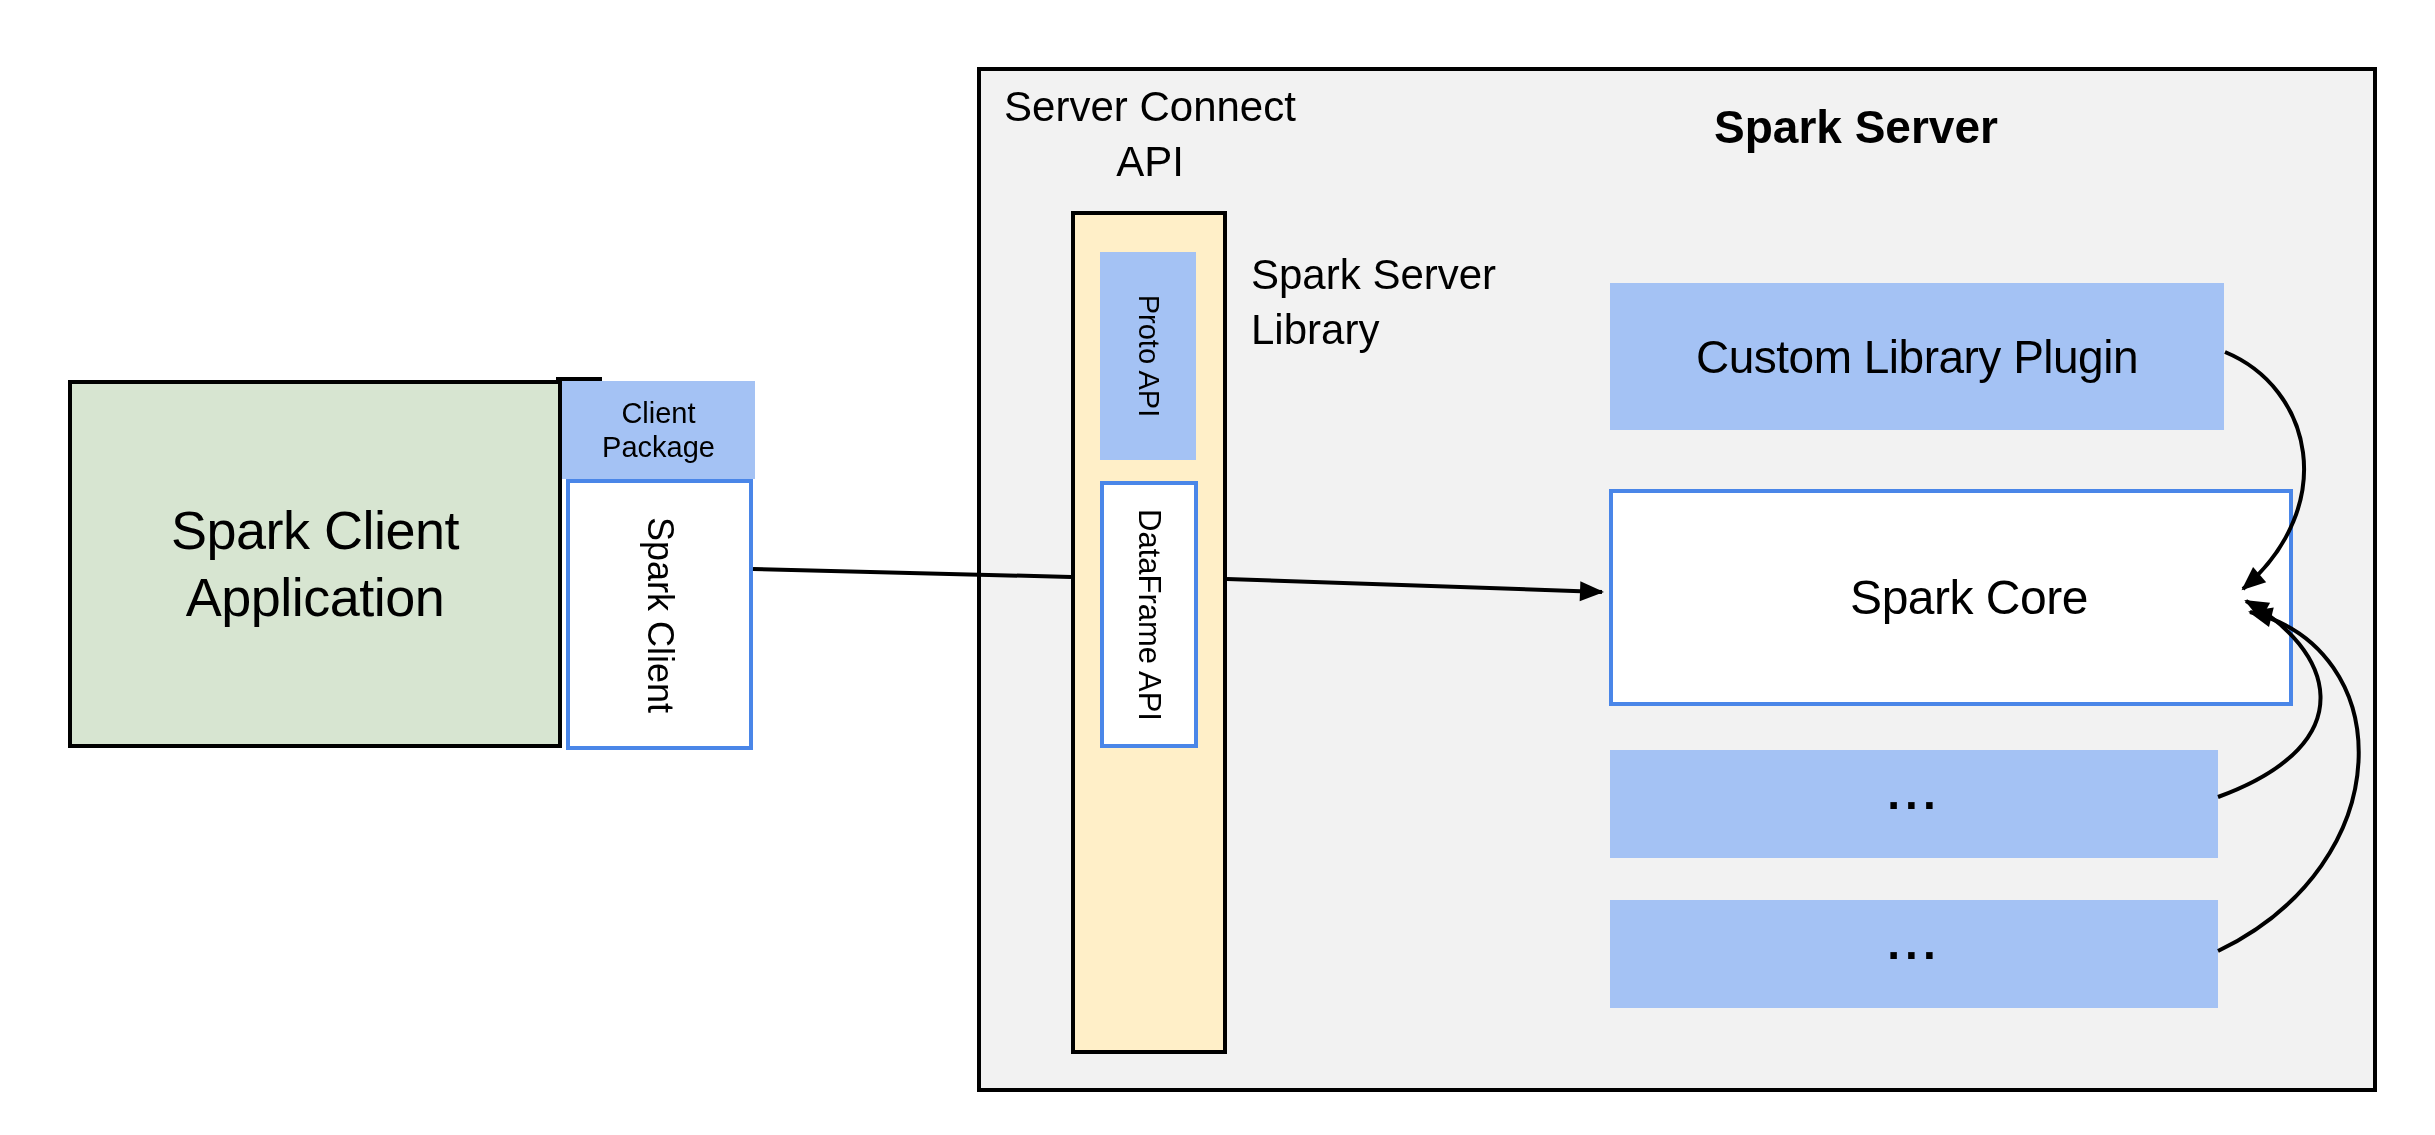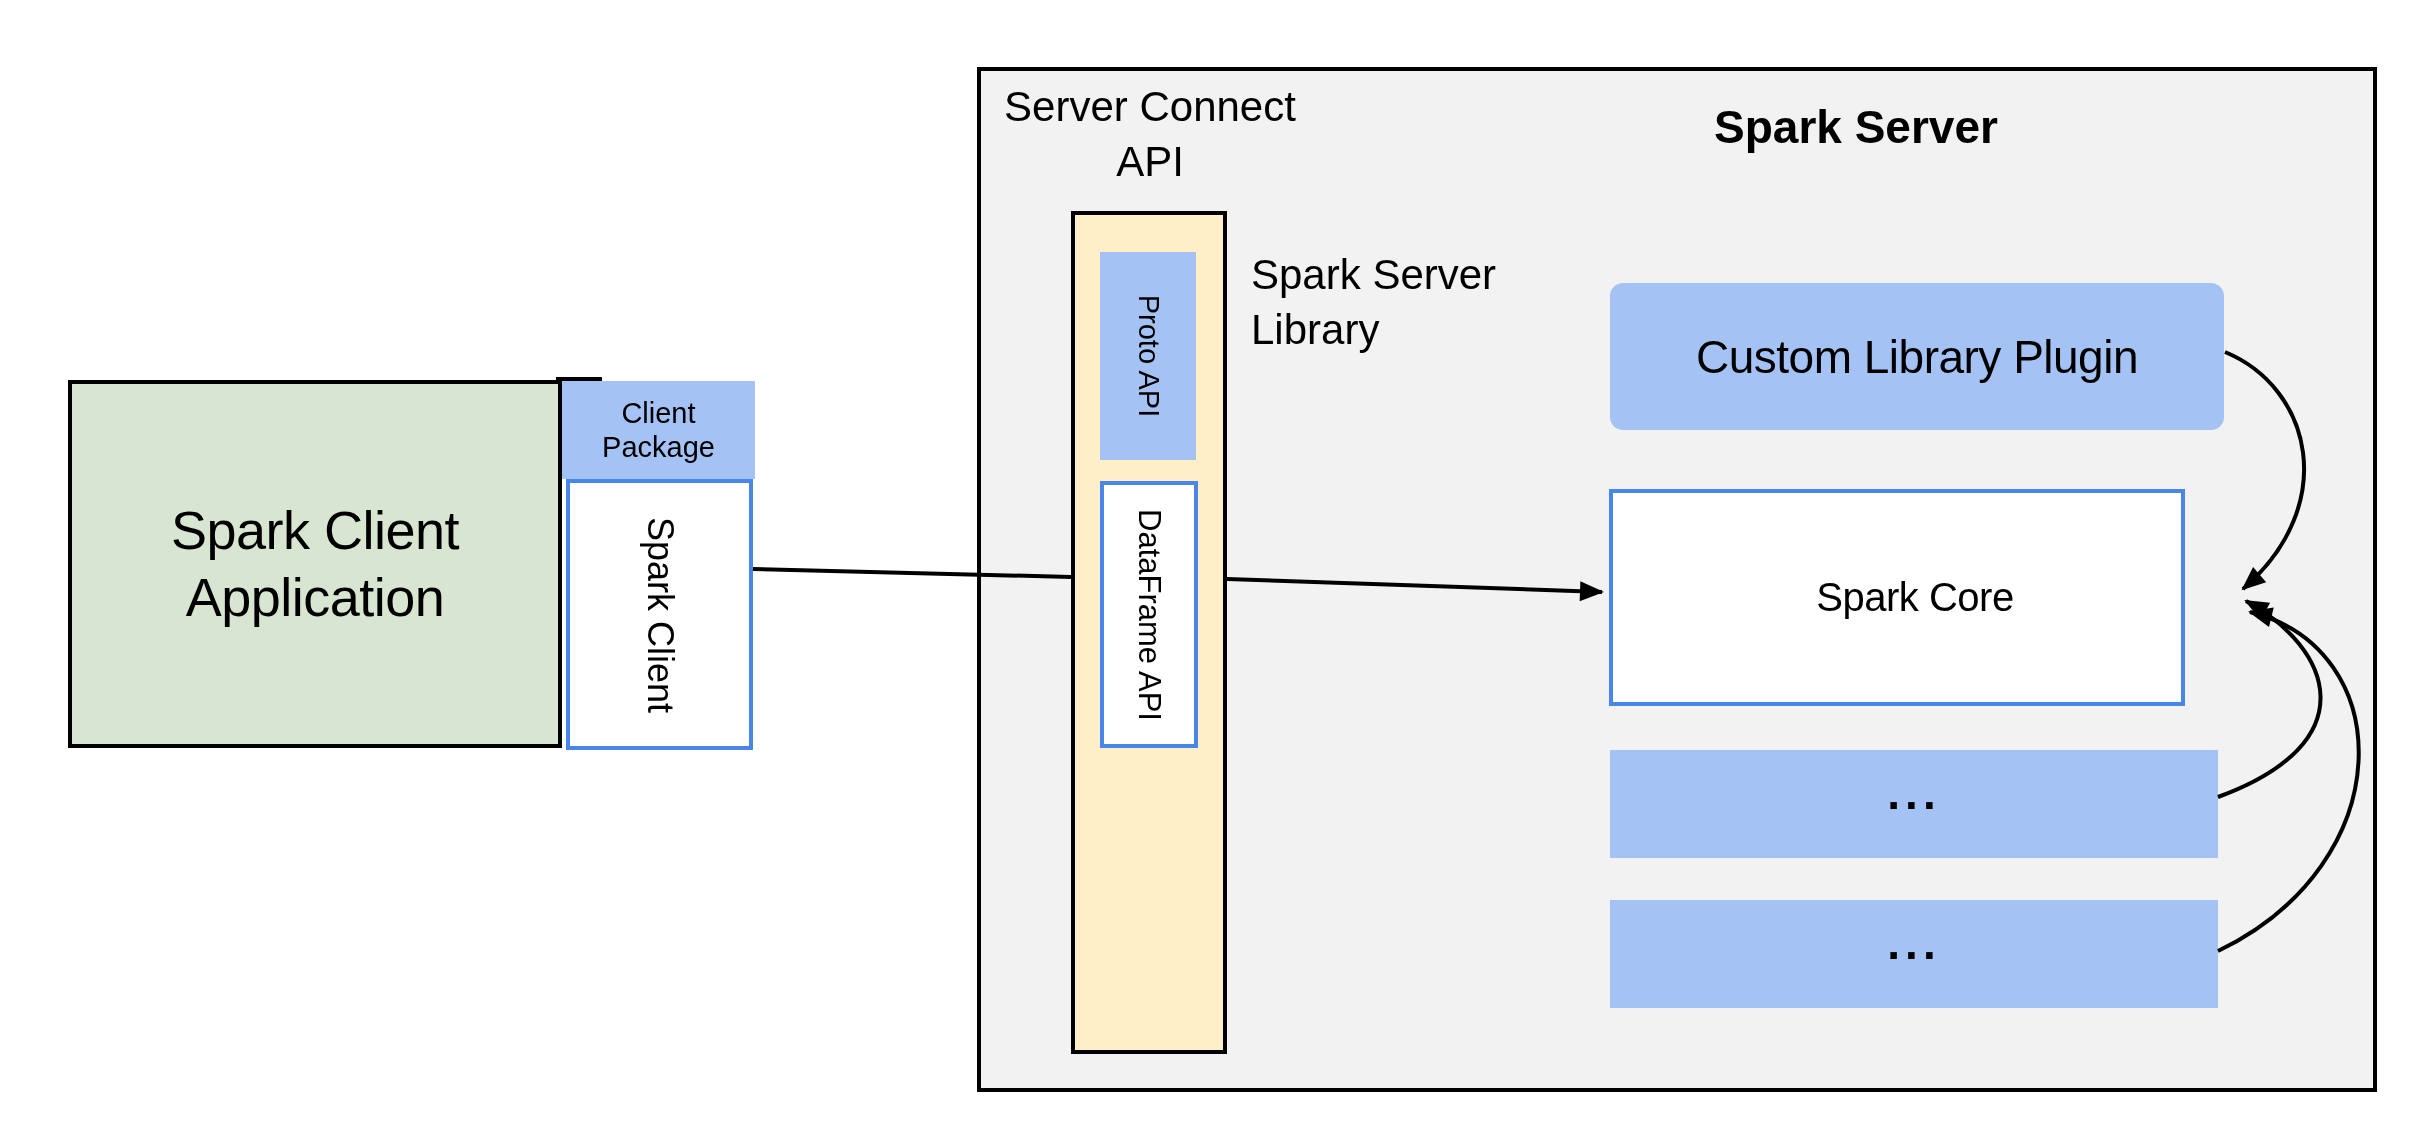--- a/index.html
+++ b/index.html
@@ -60,26 +60,26 @@
   .server-library-label{
     left:1251px;top:248px;width:420px;
     font-size:42px;line-height:1.3;text-align:left;
   }
   .server-title{
     left:1656px;top:100px;width:400px;text-align:center;
     font-size:46px;font-weight:bold;
   }
   .plugin-box{
     left:1610px;top:283px;width:614px;height:147px;
-    background:var(--blue_fill);font-size:46px;letter-spacing:-0.5px;border-radius:13px;
+    background:var(--blue_fill);font-size:46px;letter-spacing:-0.5px;
   }
   .core-box{
-    left:1609px;top:489px;width:576px;height:217px;
+    left:1609px;top:489px;width:684px;height:217px;
     background:#fff;border:4px solid var(--blue_border);
-    font-size:40px;letter-spacing:-0.5px;padding-left:36px;
+    font-size:48px;letter-spacing:-0.5px;padding-left:36px;
   }
   .dots-box{
     background:var(--blue_fill);
     font-size:46px;font-weight:700;letter-spacing:5px;
   }
   .dots-box span{transform:translateY(-11px);}
   .dots-box-1{left:1610px;top:750px;width:608px;height:108px;}
   .dots-box-2{left:1610px;top:900px;width:608px;height:108px;}
 
   

